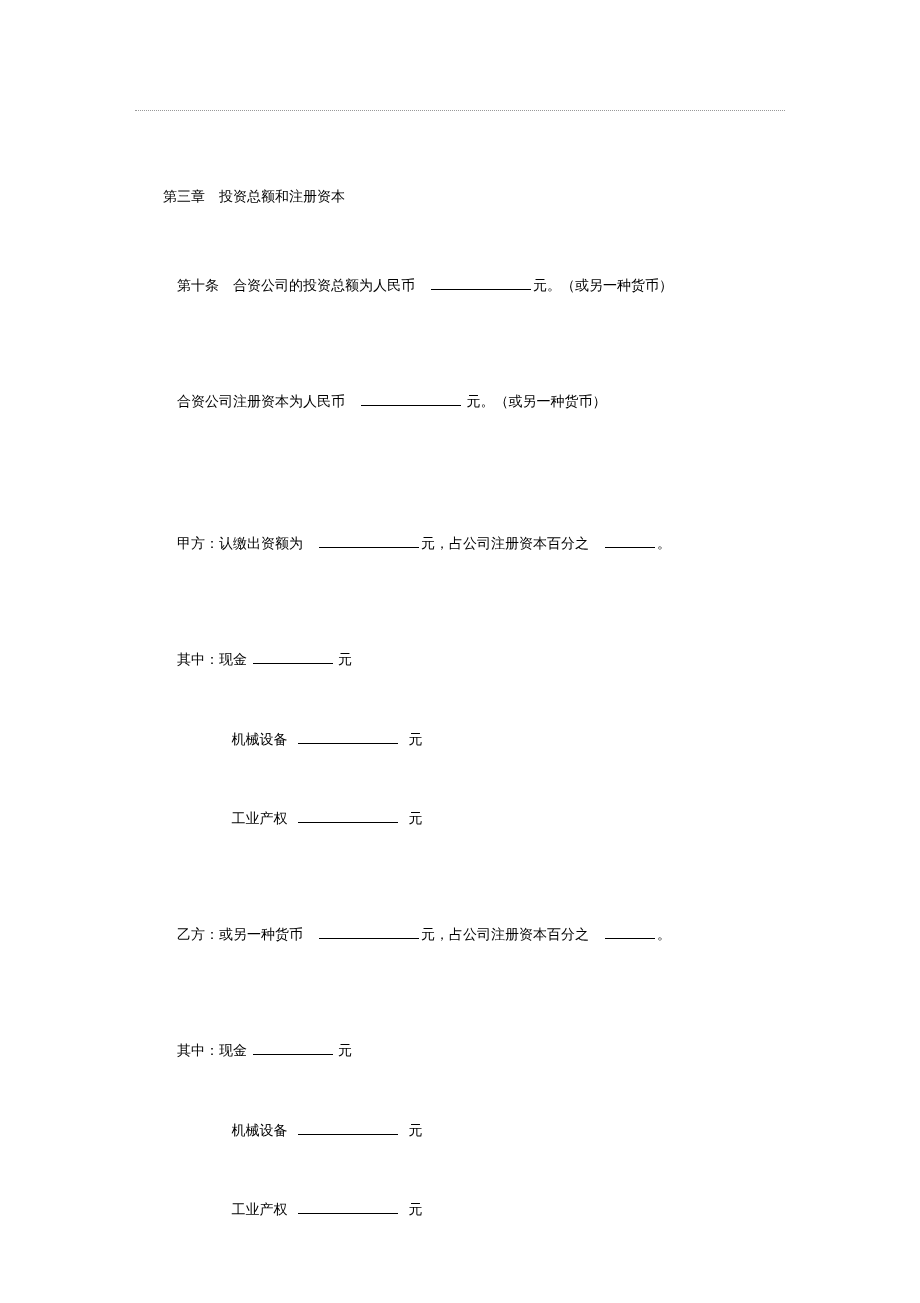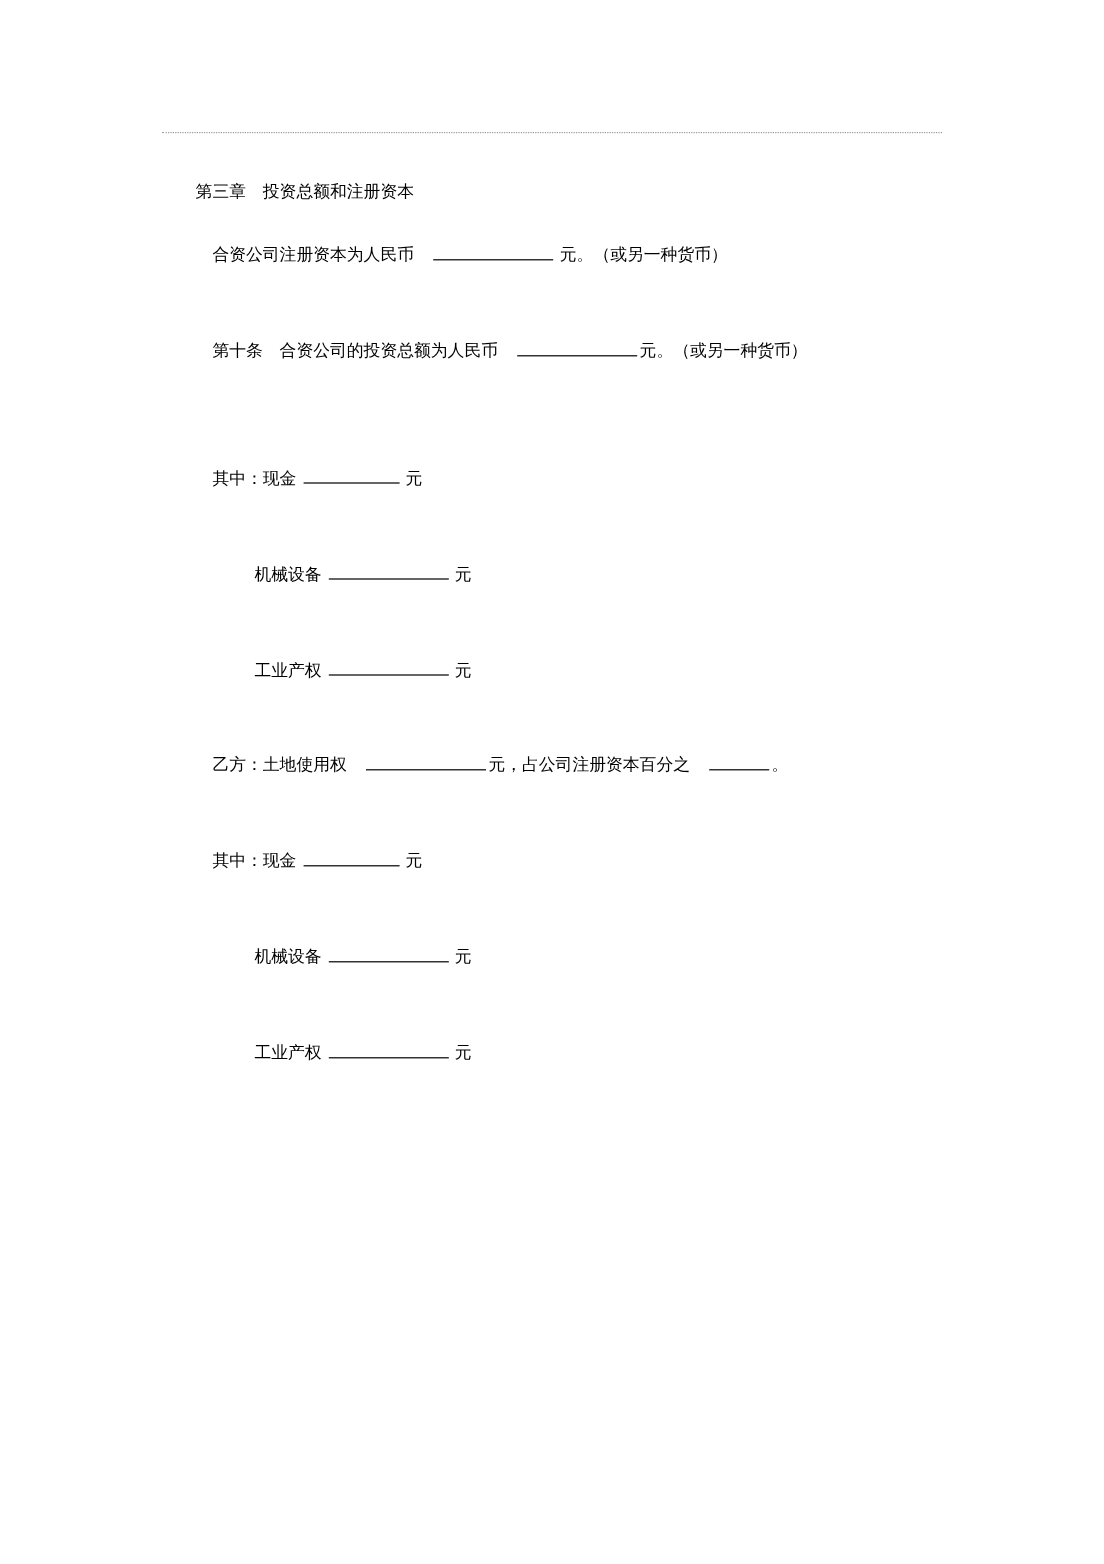--- a/index.html
+++ b/index.html
@@ -18,22 +18,22 @@
       box-sizing: border-box;
       position: relative;
     }
     .dotted-top {
       border-top: 1px dotted #999;
       margin-bottom: 10px;
     }
     .line {
       white-space: pre-wrap;
     }
-    .indent-1 { padding-left: 2em; }
-    .indent-2 { padding-left: 4.5em; }
+    .indent-1 { padding-left: 2em; margin-top: 36px; }
+    .indent-2 { padding-left: 4.5em; font-family: Liberation Mono, monospace; }
     .blank-line { height: 1.9em; }
     .u {
       display: inline-block;
       border-bottom: 1px solid #000;
       height: 1em;
       vertical-align: baseline;
       margin: 0 2px;
     }
     .w80 { width: 80px; }
     .w90 { width: 90px; }
@@ -44,42 +44,45 @@
 <body>
 
 <div class="page">
   <div class="dotted-top"></div>
 
   <div class="blank-line"></div>
 
   <div class="line indent-1">第三章　投资总额和注册资本</div>
 
   <div class="line indent-1">
-    <span>合资公司注册资本为人民币　</span><span class="u w100"></span><span> 元。（或另一种货币）</span>
+    <span>第十条　合资公司的投资总额为人民币　</span><span class="u w100"></span><span>元。（或另一种货币）</span>
   </div>
   <div class="line indent-1">
-    <span>第十条　合资公司的投资总额为人民币　</span><span class="u w100"></span><span>元。（或另一种货币）</span>
+    <span>合资公司注册资本为人民币　</span><span class="u w100"></span><span> 元。（或另一种货币）</span>
   </div>
 
   <div class="blank-line"></div>
 
 
+  <div class="line indent-1">
+    <span>甲方：认缴出资额为　</span><span class="u w100"></span><span>元，占公司注册资本百分之　</span><span class="u w50"></span><span>。</span>
+  </div>
 
   <div class="line indent-1">
     <span>其中：现金 </span><span class="u w80"></span><span> 元</span>
   </div>
   <div class="line indent-2">
     <span>机械设备 </span><span class="u w100"></span><span> 元</span>
   </div>
   <div class="line indent-2">
     <span>工业产权 </span><span class="u w100"></span><span> 元</span>
   </div>
 
   <div class="line indent-1">
-    <span>乙方：土地使用权　</span><span class="u w100"></span><span>元，占公司注册资本百分之　</span><span class="u w50"></span><span>。</span>
+    <span>乙方：或另一种货币　</span><span class="u w100"></span><span>元，占公司注册资本百分之　</span><span class="u w50"></span><span>。</span>
   </div>
 
   <div class="line indent-1">
     <span>其中：现金 </span><span class="u w80"></span><span> 元</span>
   </div>
   <div class="line indent-2">
     <span>机械设备 </span><span class="u w100"></span><span> 元</span>
   </div>
   <div class="line indent-2">
     <span>工业产权 </span><span class="u w100"></span><span> 元</span>

